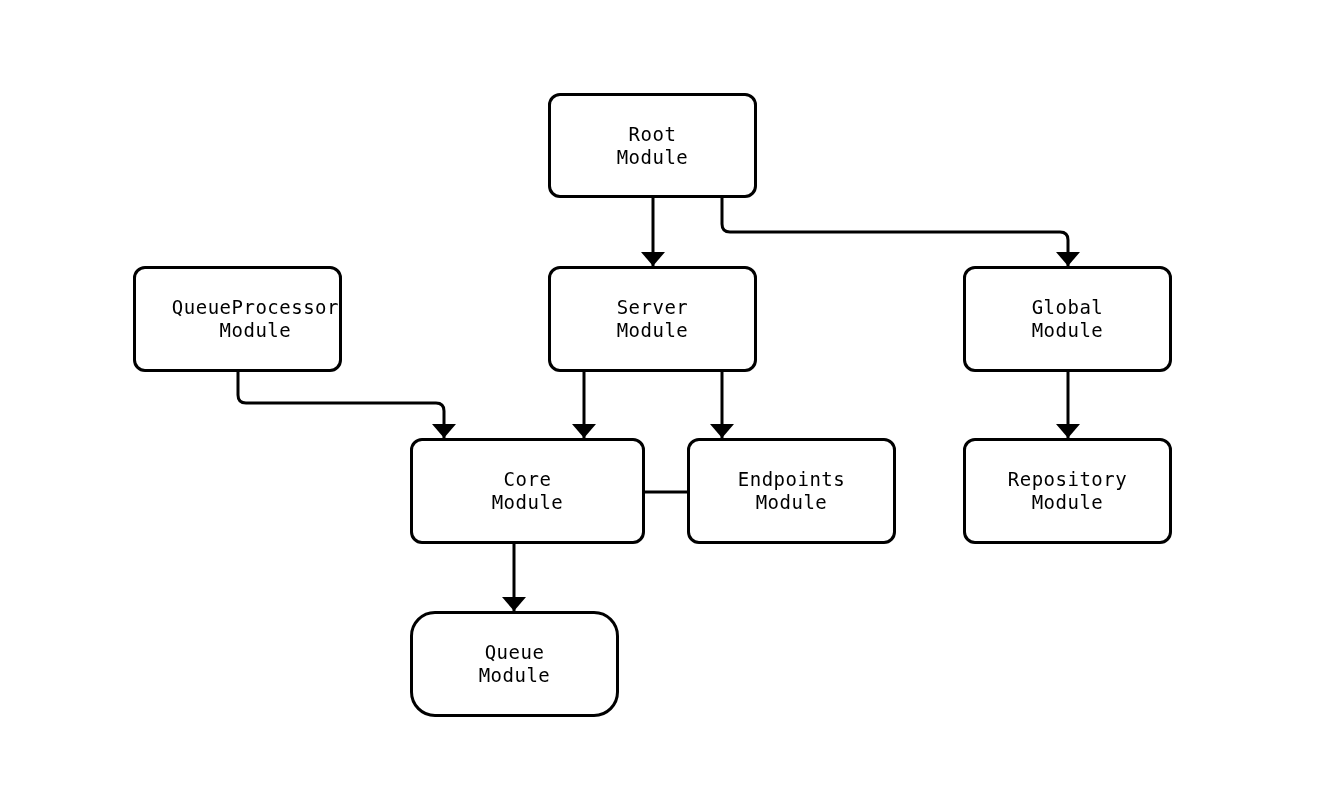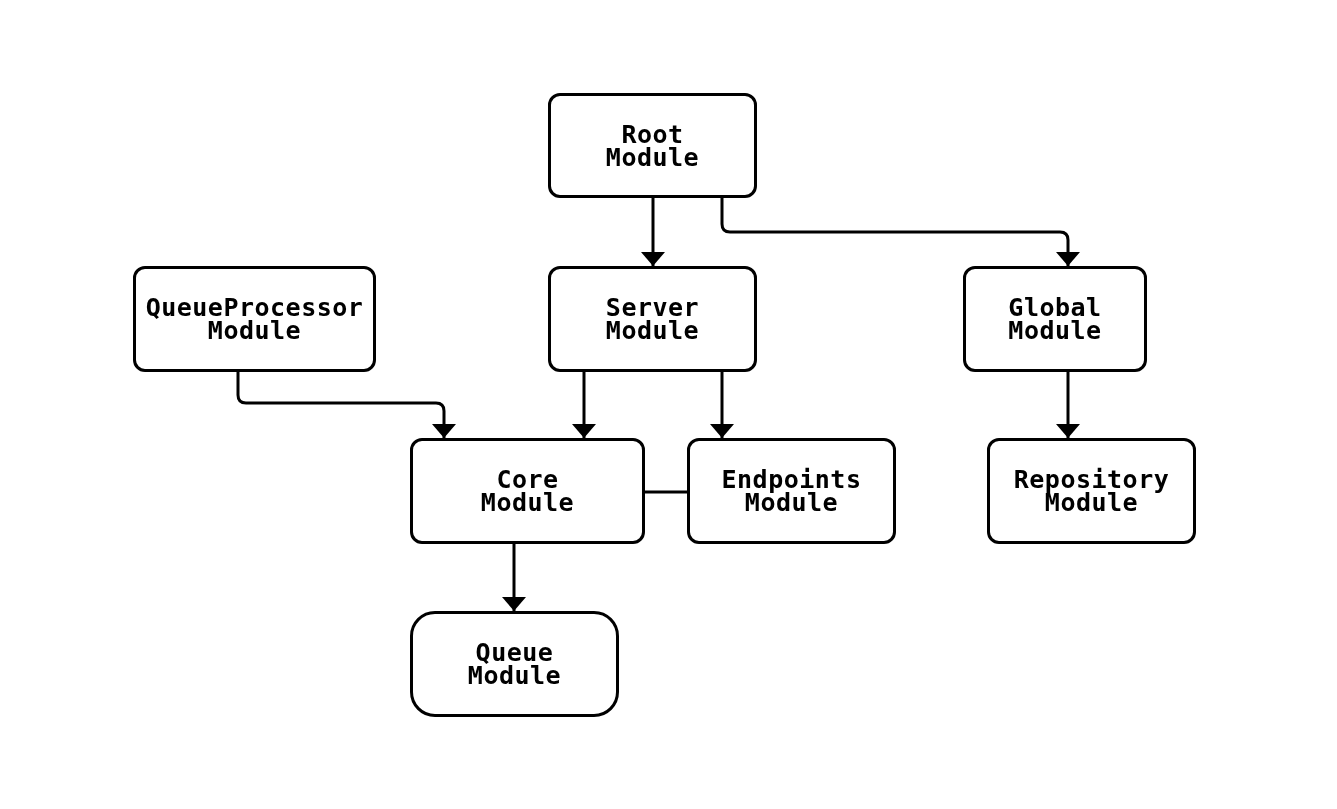--- a/index.html
+++ b/index.html
@@ -32,22 +32,22 @@
     border: 3px solid #000000;
     border-radius: 12px;
     background: #ffffff;
     display: flex;
     align-items: center;
     justify-content: center;
     text-align: center;
   }
   .node-label {
     white-space: pre-line;
-    font-size: 25px;
-    font-weight: bold;
+    font-size: 19px;
+    font-weight: normal;
     line-height: 23px;
     color: #000000;
     letter-spacing: 0.5px;
   }
 </style>
 </head>
 <body>
 
 <div id="canvas">
   <svg id="edges-svg" xmlns="http://www.w3.org/2000/svg">
@@ -65,41 +65,41 @@
         <path class="edge" d="M687,492 L619,492" stroke="#000000" marker-end="url(#arrowhead)"></path>
         <path class="edge" d="M1068,372 L1068,438" stroke="#000000" marker-end="url(#arrowhead)"></path>
         <path class="edge" d="M514,544 L514,611" stroke="#000000" marker-end="url(#arrowhead)"></path>
       </g>
   </svg>
   <div id="nodes-layer">
       <div class="node" style="left: 548px; top: 93px; width: 209px; height: 105px; background: rgb(255, 255, 255); border-color: rgb(0, 0, 0);">
         <span class="node-label" style="color: rgb(0, 0, 0);">Root
 Module</span>
       </div>
-      <div class="node" style="left: 133px; top: 266px; width: 243px; height: 106px; background: rgb(255, 255, 255); border-color: rgb(0, 0, 0);">
+      <div class="node" style="left: 133px; top: 266px; width: 209px; height: 106px; background: rgb(255, 255, 255); border-color: rgb(0, 0, 0); justify-content: flex-end;">
         <span class="node-label" style="color: rgb(0, 0, 0);">QueueProcessor
 Module</span>
       </div>
       <div class="node" style="left: 548px; top: 266px; width: 209px; height: 106px; background: rgb(255, 255, 255); border-color: rgb(0, 0, 0);">
         <span class="node-label" style="color: rgb(0, 0, 0);">Server
 Module</span>
       </div>
-      <div class="node" style="left: 963px; top: 266px; width: 184px; height: 106px; background: rgb(255, 255, 255); border-color: rgb(0, 0, 0);">
+      <div class="node" style="left: 963px; top: 266px; width: 209px; height: 106px; background: rgb(255, 255, 255); border-color: rgb(0, 0, 0);">
         <span class="node-label" style="color: rgb(0, 0, 0);">Global
 Module</span>
       </div>
       <div class="node" style="left: 410px; top: 438px; width: 235px; height: 106px; background: rgb(255, 255, 255); border-color: rgb(0, 0, 0);">
         <span class="node-label" style="color: rgb(0, 0, 0);">Core
 Module</span>
       </div>
       <div class="node" style="left: 687px; top: 438px; width: 209px; height: 106px; background: rgb(255, 255, 255); border-color: rgb(0, 0, 0);">
         <span class="node-label" style="color: rgb(0, 0, 0);">Endpoints
 Module</span>
       </div>
-      <div class="node" style="left: 963px; top: 438px; width: 209px; height: 106px; background: rgb(255, 255, 255); border-color: rgb(0, 0, 0); margin-left: 24px;">
+      <div class="node" style="left: 963px; top: 438px; width: 209px; height: 106px; background: rgb(255, 255, 255); border-color: rgb(0, 0, 0);">
         <span class="node-label" style="color: rgb(0, 0, 0);">Repository
 Module</span>
       </div>
       <div class="node" style="left: 410px; top: 611px; width: 209px; height: 106px; background: rgb(255, 255, 255); border-color: rgb(0, 0, 0); border-radius: 25px;">
         <span class="node-label" style="color: rgb(0, 0, 0);">Queue
 Module</span>
       </div>
     </div>
 </div>
 

